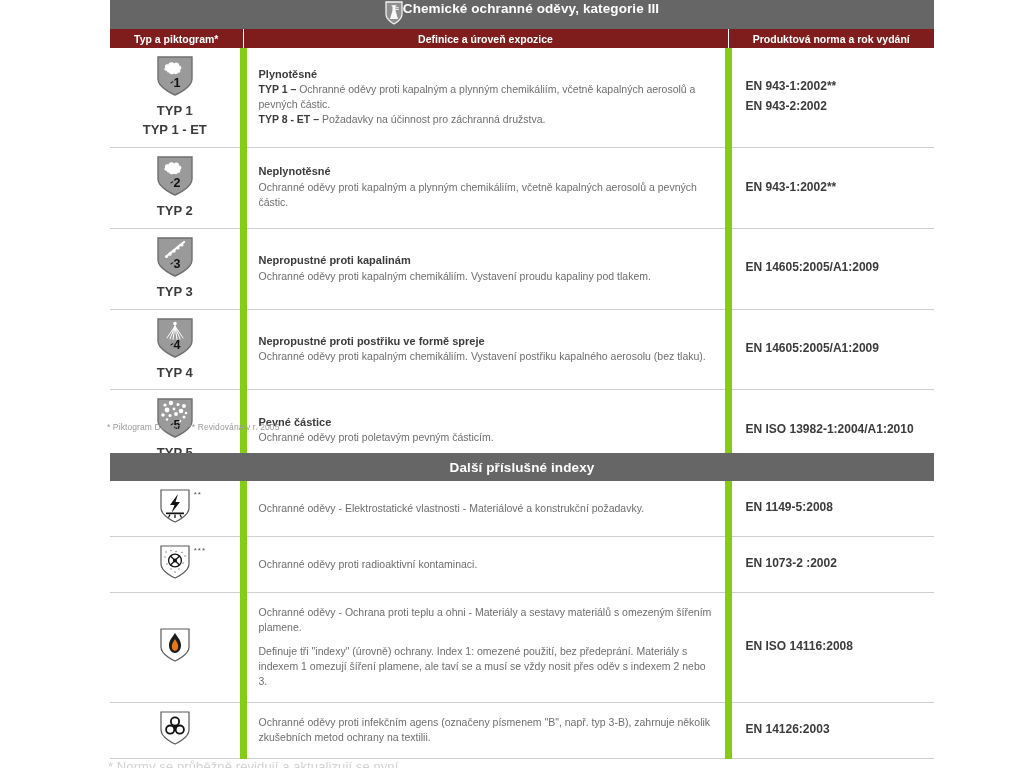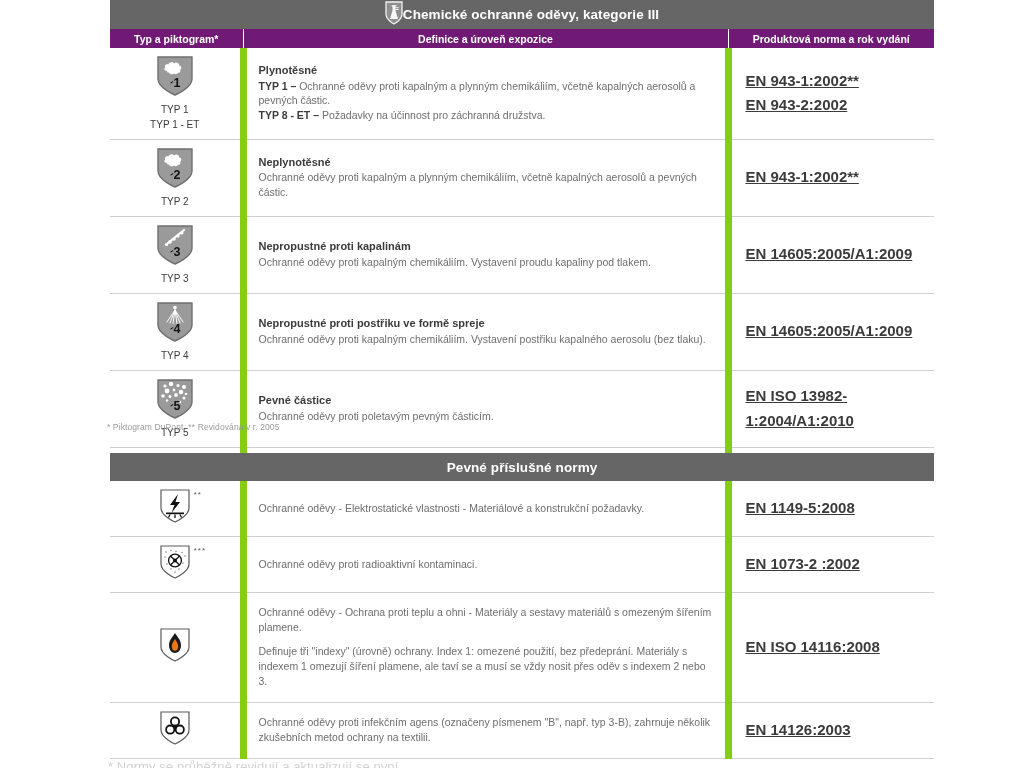--- a/index.html
+++ b/index.html
@@ -29,25 +29,25 @@
     color: #ffffff;
     height: 28px;
     text-align: center;
     font-size: 13.5px;
     font-weight: bold;
     letter-spacing: .1px;
     vertical-align: middle;
   }
   .title-inner {
     display: flex;
-    align-items: center;
+    align-items: flex-start;
     justify-content: center;
   }
   .tbl .colhdr {
-    background: #701a75;
+    background: #7f1d1d;
     color: #ffffff;
     height: 19px;
     text-align: center;
     font-size: 10.5px;
     font-weight: bold;
     vertical-align: middle;
     border-right: 1px solid #ffffff;
   }
   .tbl .colhdr:last-child { border-right: none; }
 
@@ -76,45 +76,44 @@
     color: #6e6e6e;
     line-height: 1.42;
     margin: 0;
   }
   .def-body .lead {
     font-weight: bold;
     color: #3b3b3b;
   }
   .def-body + .def-body { margin-top: 9px; }
   .norm-line {
-    font-size: 15px;
+    font-size: 12px;
     font-weight: bold;
     color: #3b3b3b;
     line-height: 1.62;
-    text-decoration: underline;
   }
 
   
   .shield-wrap {
     display: inline-block;
     position: relative;
   }
   .shield-wrap .asterisks {
     position: absolute;
     left: 100%;
     top: 2px;
     margin-left: 3px;
     font-size: 8px;
     color: #555;
     letter-spacing: 1px;
     white-space: nowrap;
   }
   .typ-label {
-    font-size: 10px;
-    font-weight: normal;
+    font-size: 13px;
+    font-weight: bold;
     color: #3b3b3b;
     line-height: 1.3;
     margin-top: 2px;
   }
 
   
   .footnote {
     position: absolute;
     font-size: 8.5px;
     color: #9a9a9a;
@@ -333,21 +332,21 @@
   <table class="tbl" id="t2" style="top:453px;">
     <colgroup>
         <col style="width:133px">
         <col style="width:485px">
         <col style="width:206px">
       </colgroup>
     <tbody>
       <tr>
         <td class="title-bar" colspan="3">
           <div class="title-inner">
-            <span>Pevné příslušné normy</span>
+            <span>Další příslušné indexy</span>
           </div>
         </td>
       </tr>
 
       <tr>
         <td class="cell pictocell" style="height:36px">
           <div class="shield-wrap">
             <svg width="32" height="36" viewBox="0 0 32 36">
               <path d="M2 2 H30 V20 C30 28 16 34 16 34 C16 34 2 28 2 20 Z" fill="#ffffff" stroke="#5a5a5a" stroke-width="1.2"></path>
               <path d="M19 6 L11 17 H15.5 L12.5 25 L21 14 H16.5 Z" fill="#111111"></path>

